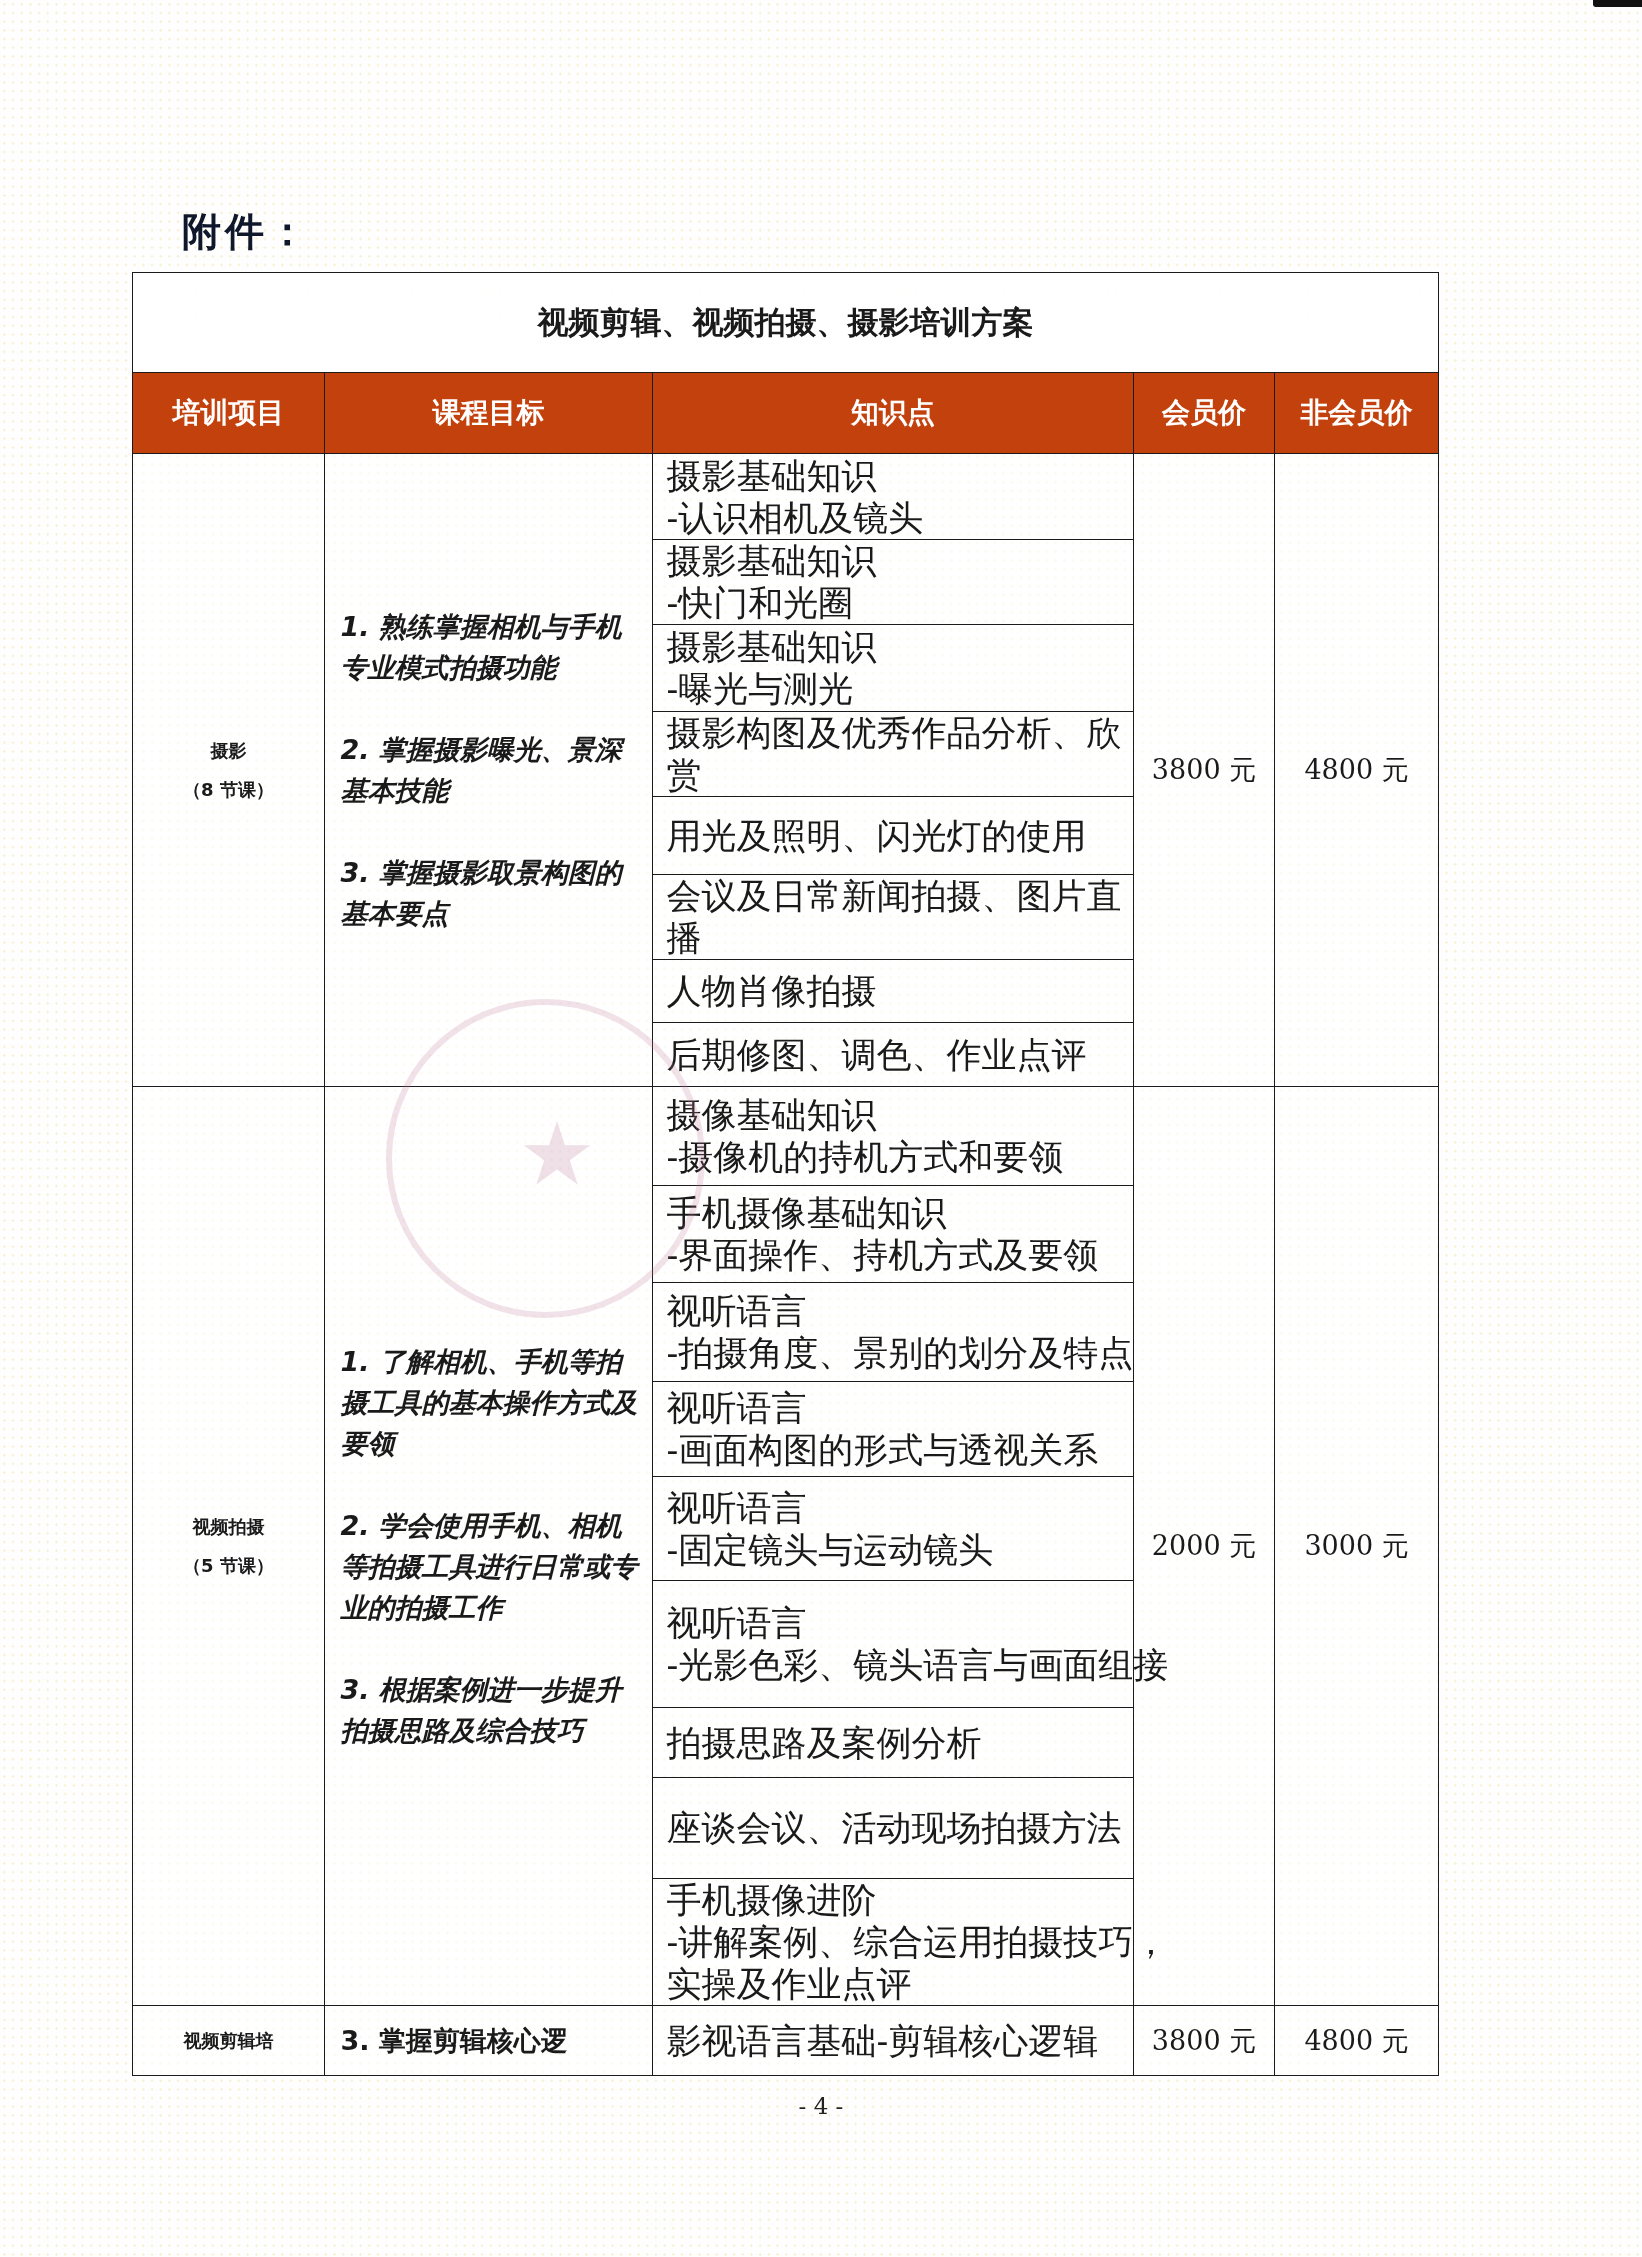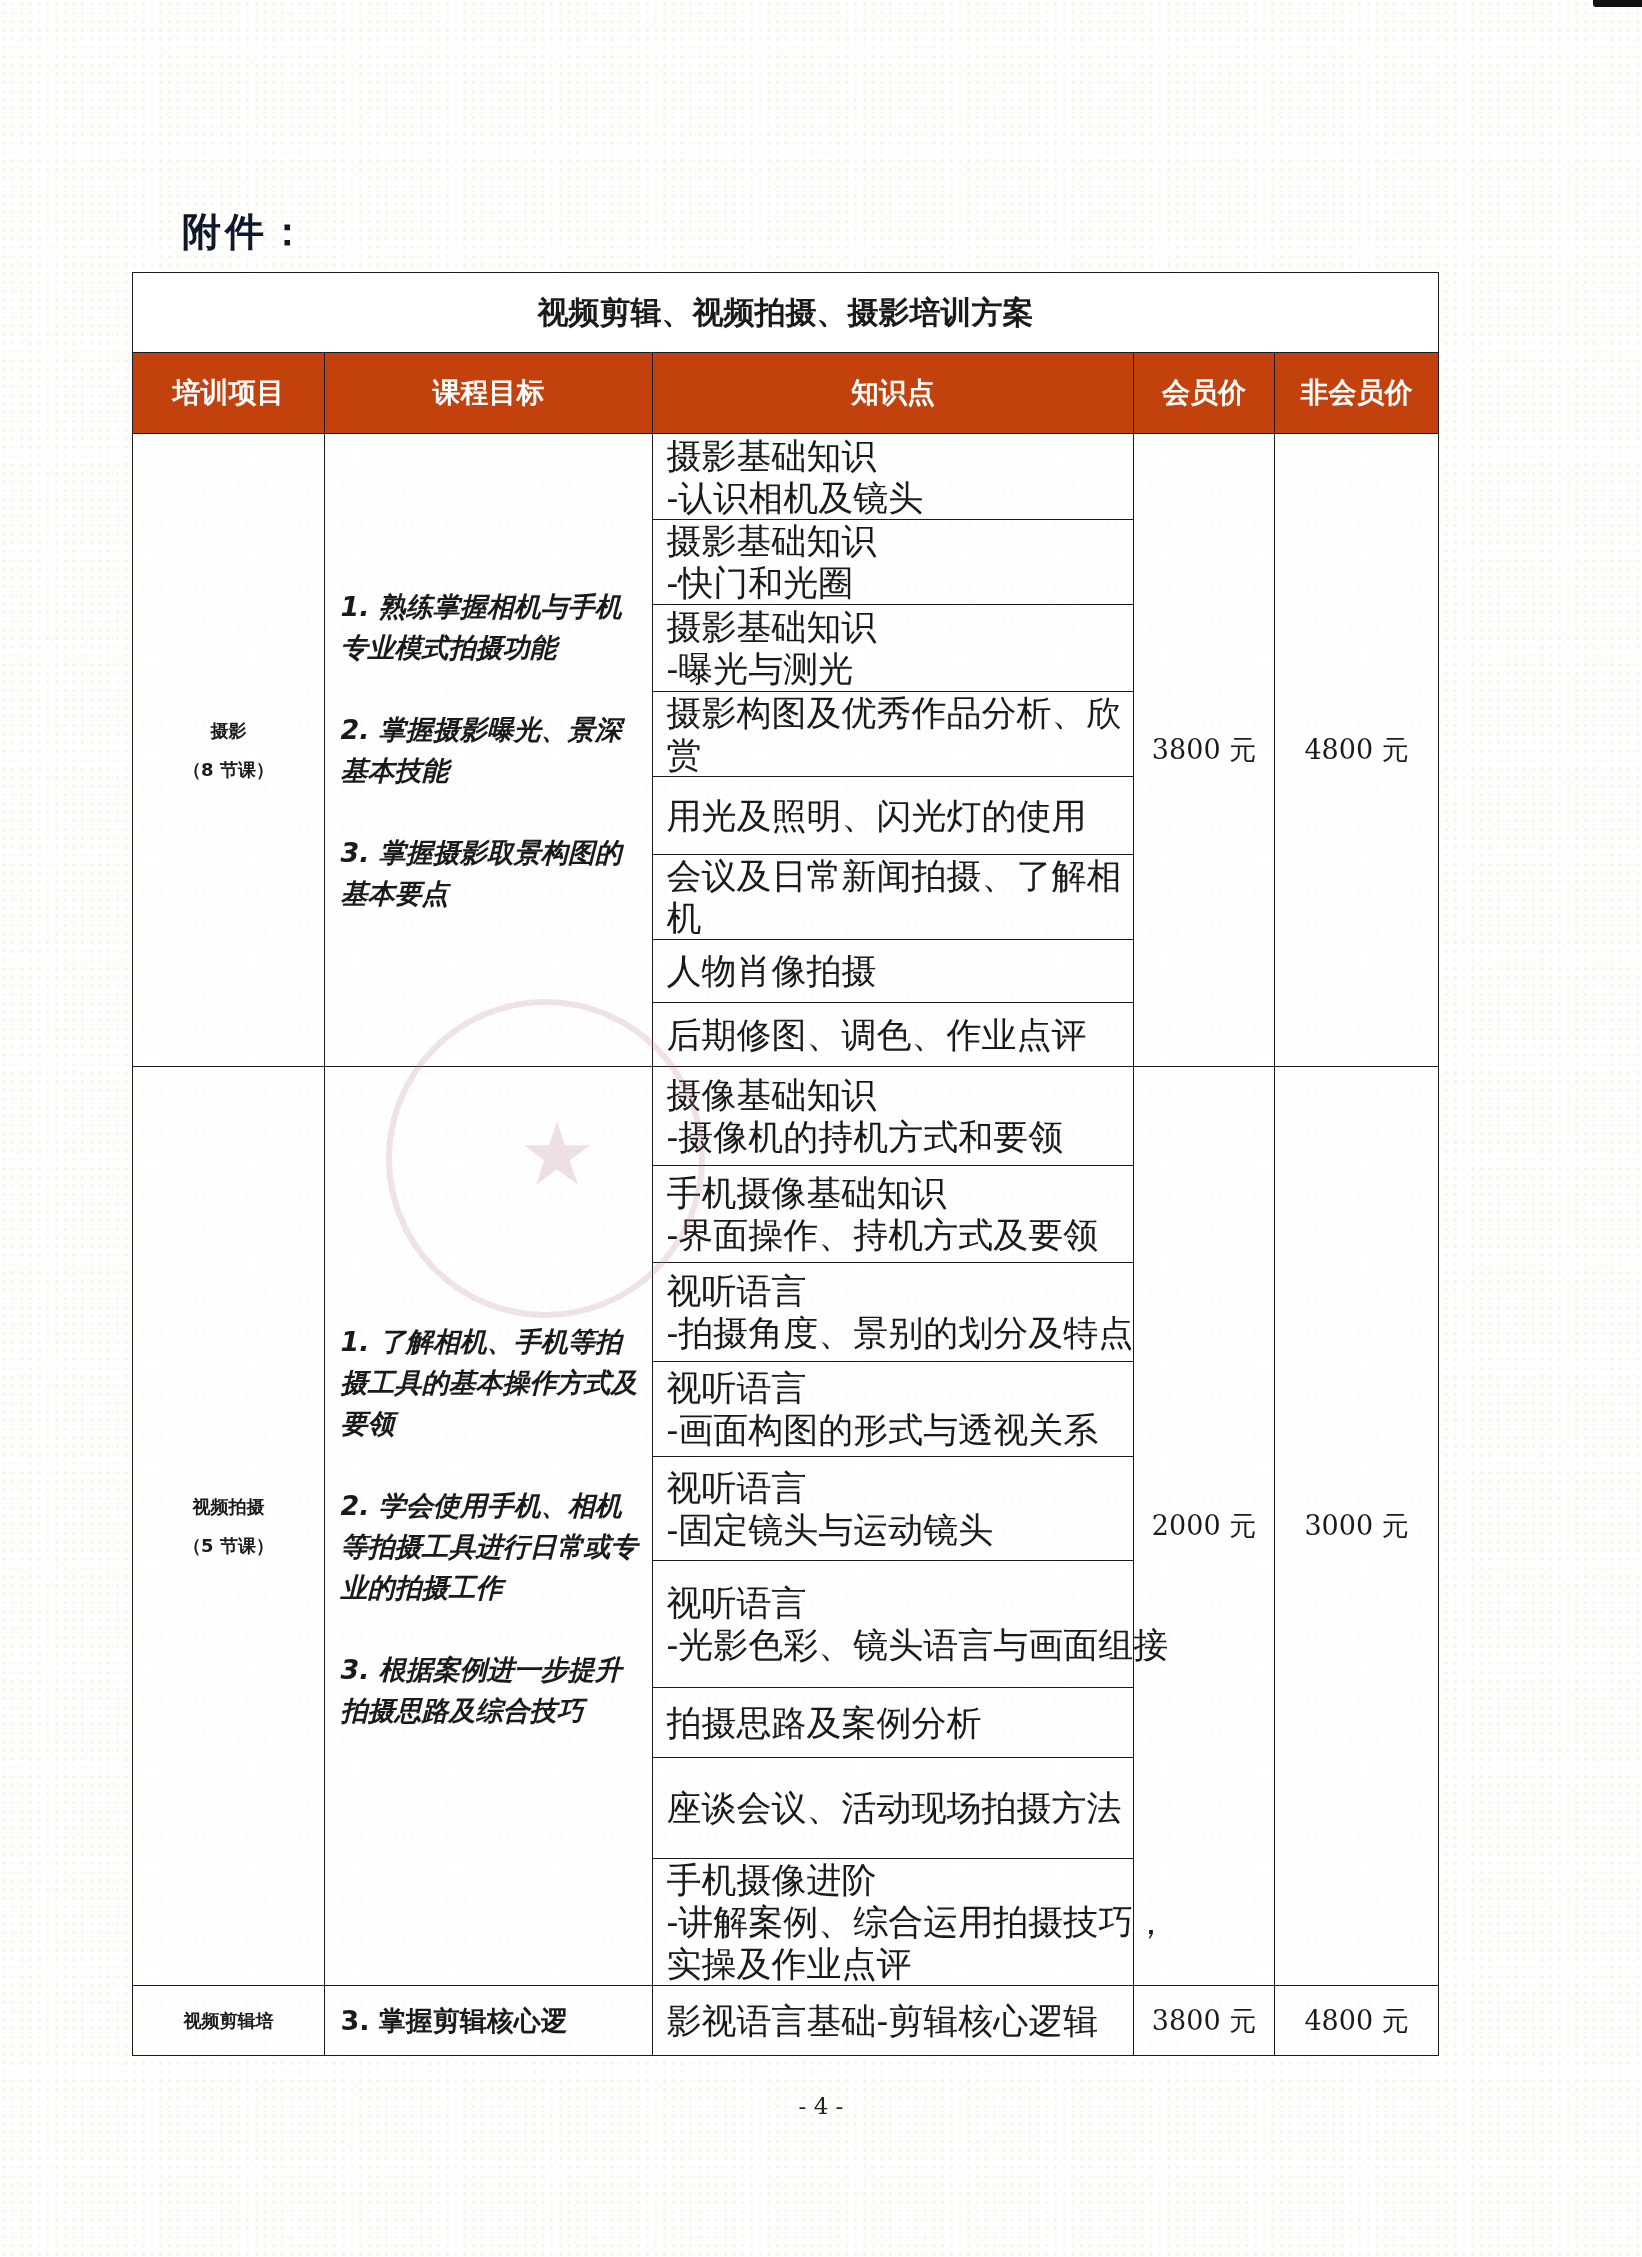--- a/index.html
+++ b/index.html
@@ -27,21 +27,21 @@
     line-height:1;
   }
   table.plan {
     position:absolute; left:132px; top:272px; width:1306px;
     border-collapse:collapse; table-layout:fixed;
   }
   table.plan td, table.plan th {
     border:1.9px solid #1b1b1b; padding:0; box-sizing:border-box;
   }
   .title-cell {
-    height:80px; text-align:center; vertical-align:middle;
+    height:100px; text-align:center; vertical-align:middle;
     font-family: Liberation Mono, monospace; font-weight:bold; font-size:31px;
     background:rgba(255,255,255,0.85);
   }
   .hdr th {
     height:81px; background:#c2410c; color:#fff;
     font-family: "DejaVu Sans", sans-serif; font-weight:bold; font-size:28px;
     text-align:center; vertical-align:middle;
   }
   .proj {
     text-align:center; vertical-align:middle;
@@ -125,21 +125,21 @@
       <span class="line">-曝光与测光</span>
     </td>
   </tr>
   <tr style="height:71px">
     <td class="kp">摄影构图及优秀作品分析、欣赏</td>
   </tr>
   <tr style="height:78px">
     <td class="kp">用光及照明、闪光灯的使用</td>
   </tr>
   <tr style="height:70px">
-    <td class="kp">会议及日常新闻拍摄、了解相机</td>
+    <td class="kp">会议及日常新闻拍摄、图片直播</td>
   </tr>
   <tr style="height:63px">
     <td class="kp">人物肖像拍摄</td>
   </tr>
   <tr style="height:64px">
     <td class="kp">后期修图、调色、作业点评</td>
   </tr>
 
   <tr style="height:99px">
     <td rowspan="9" class="proj">

